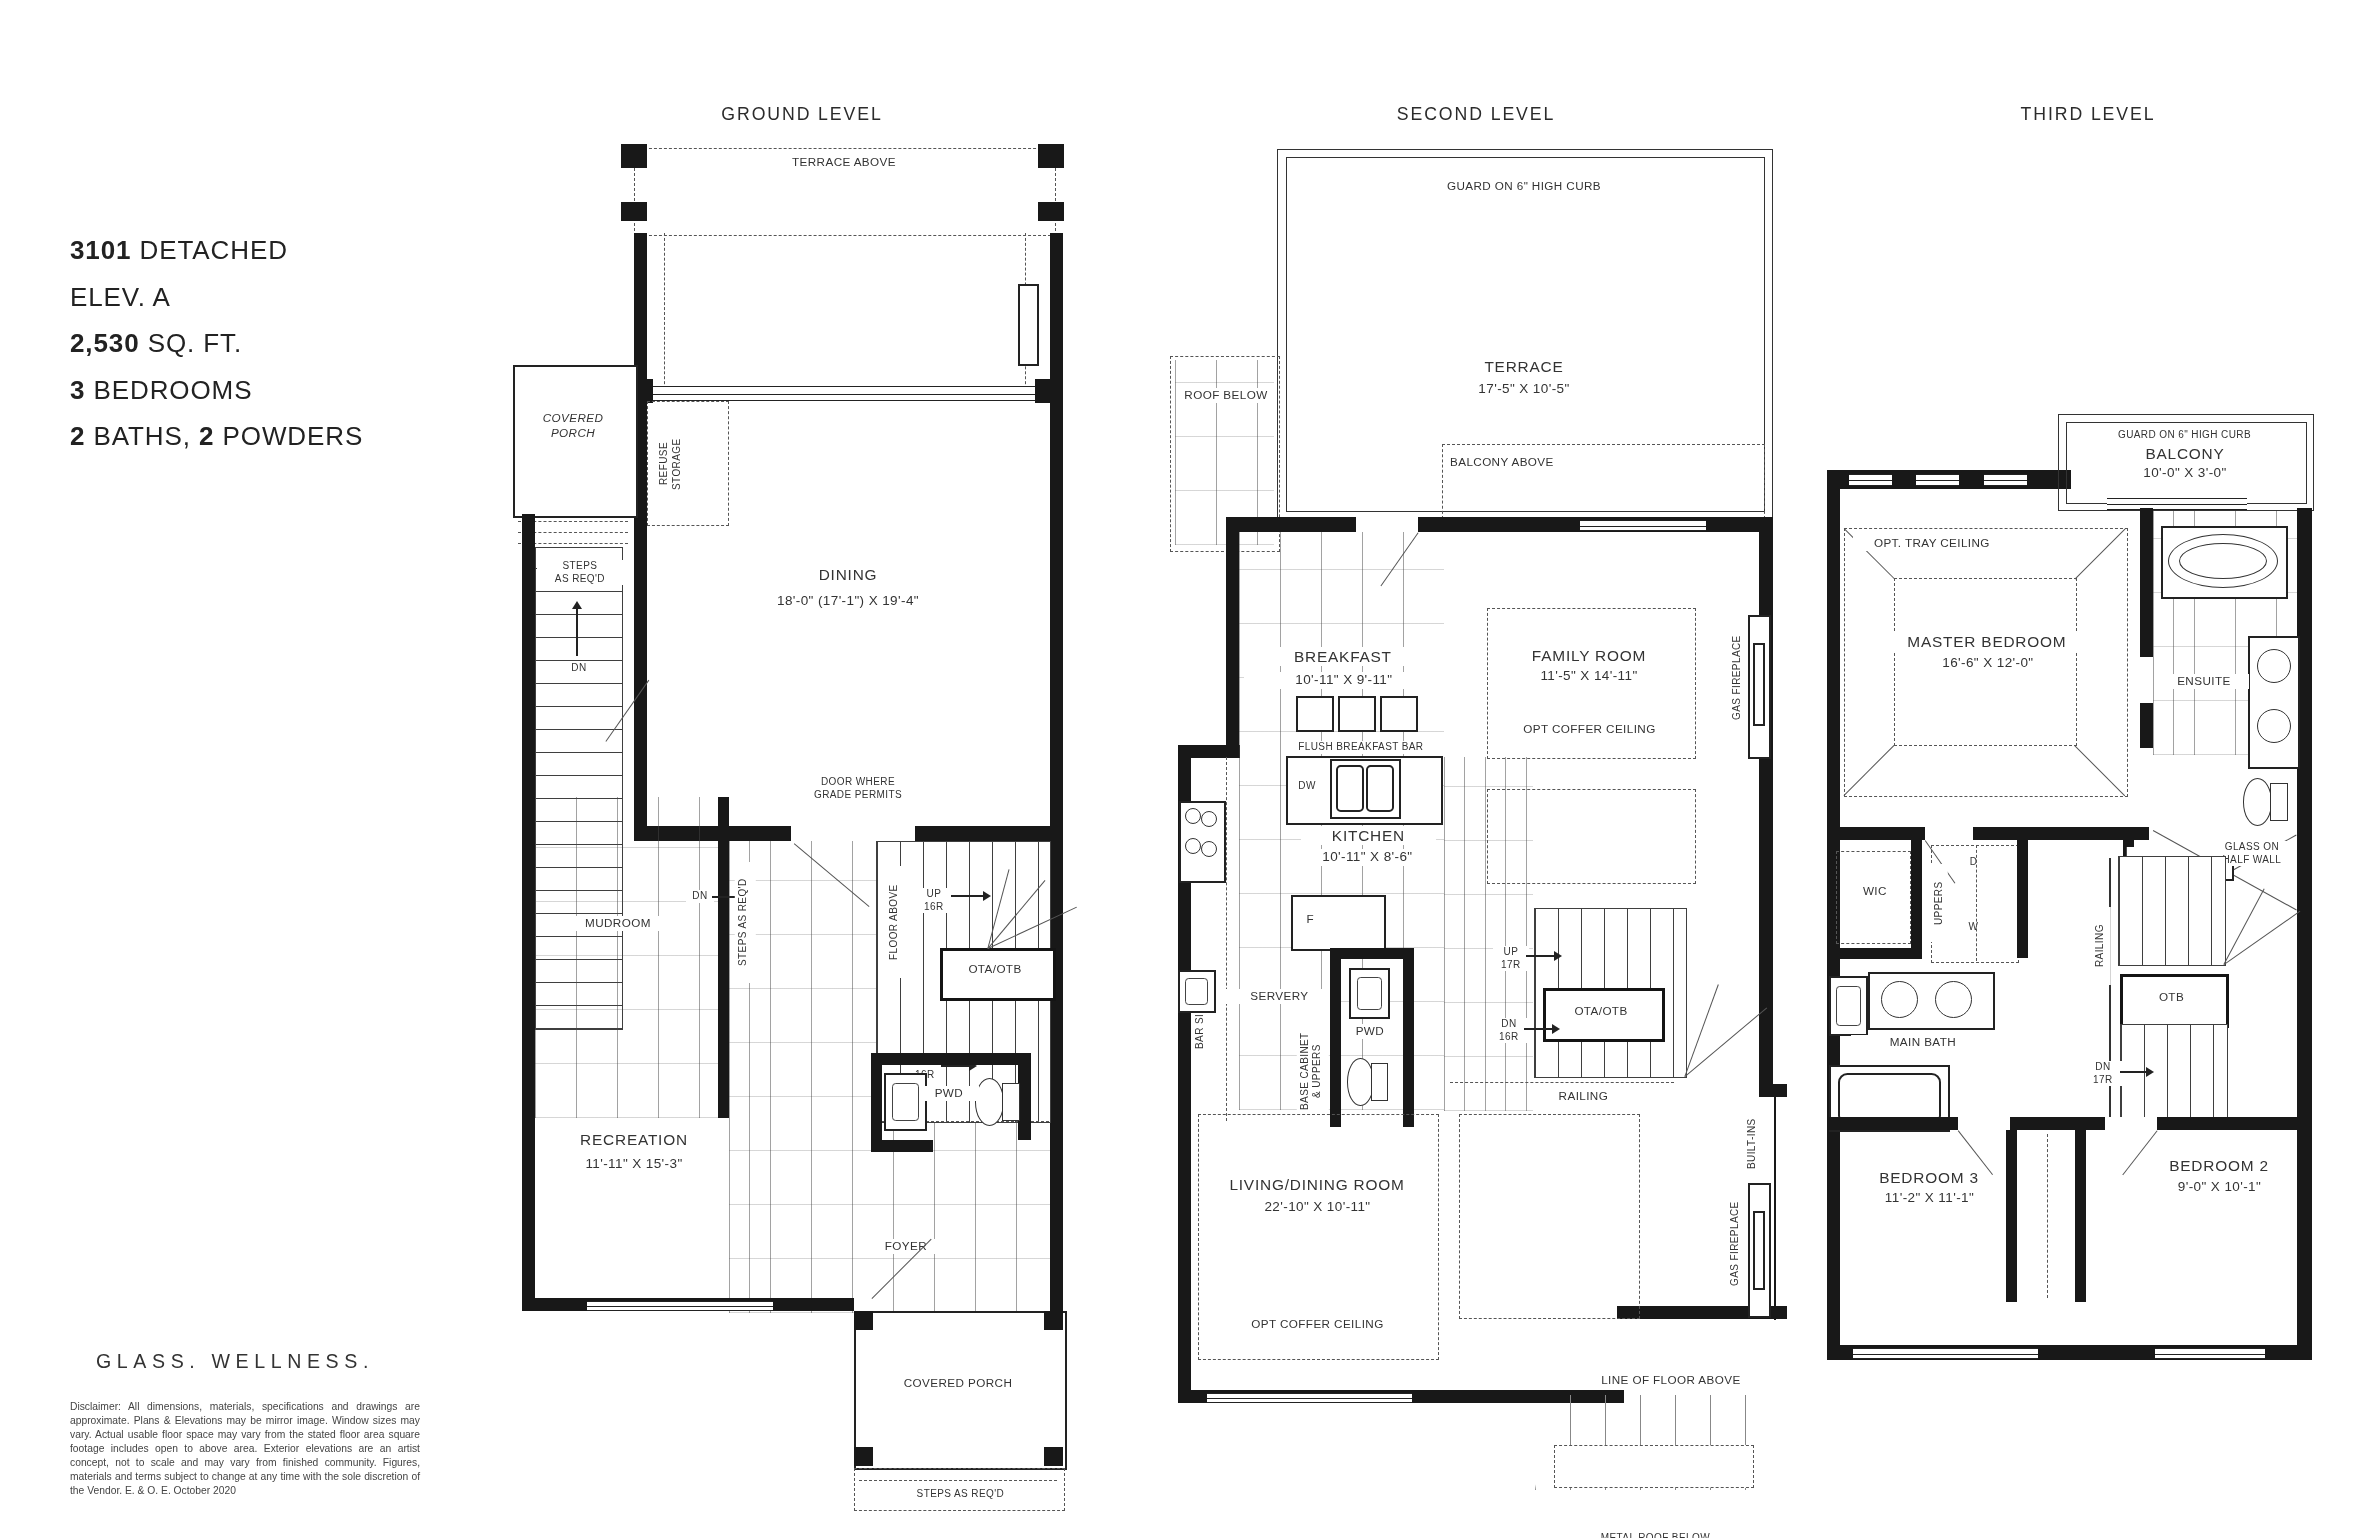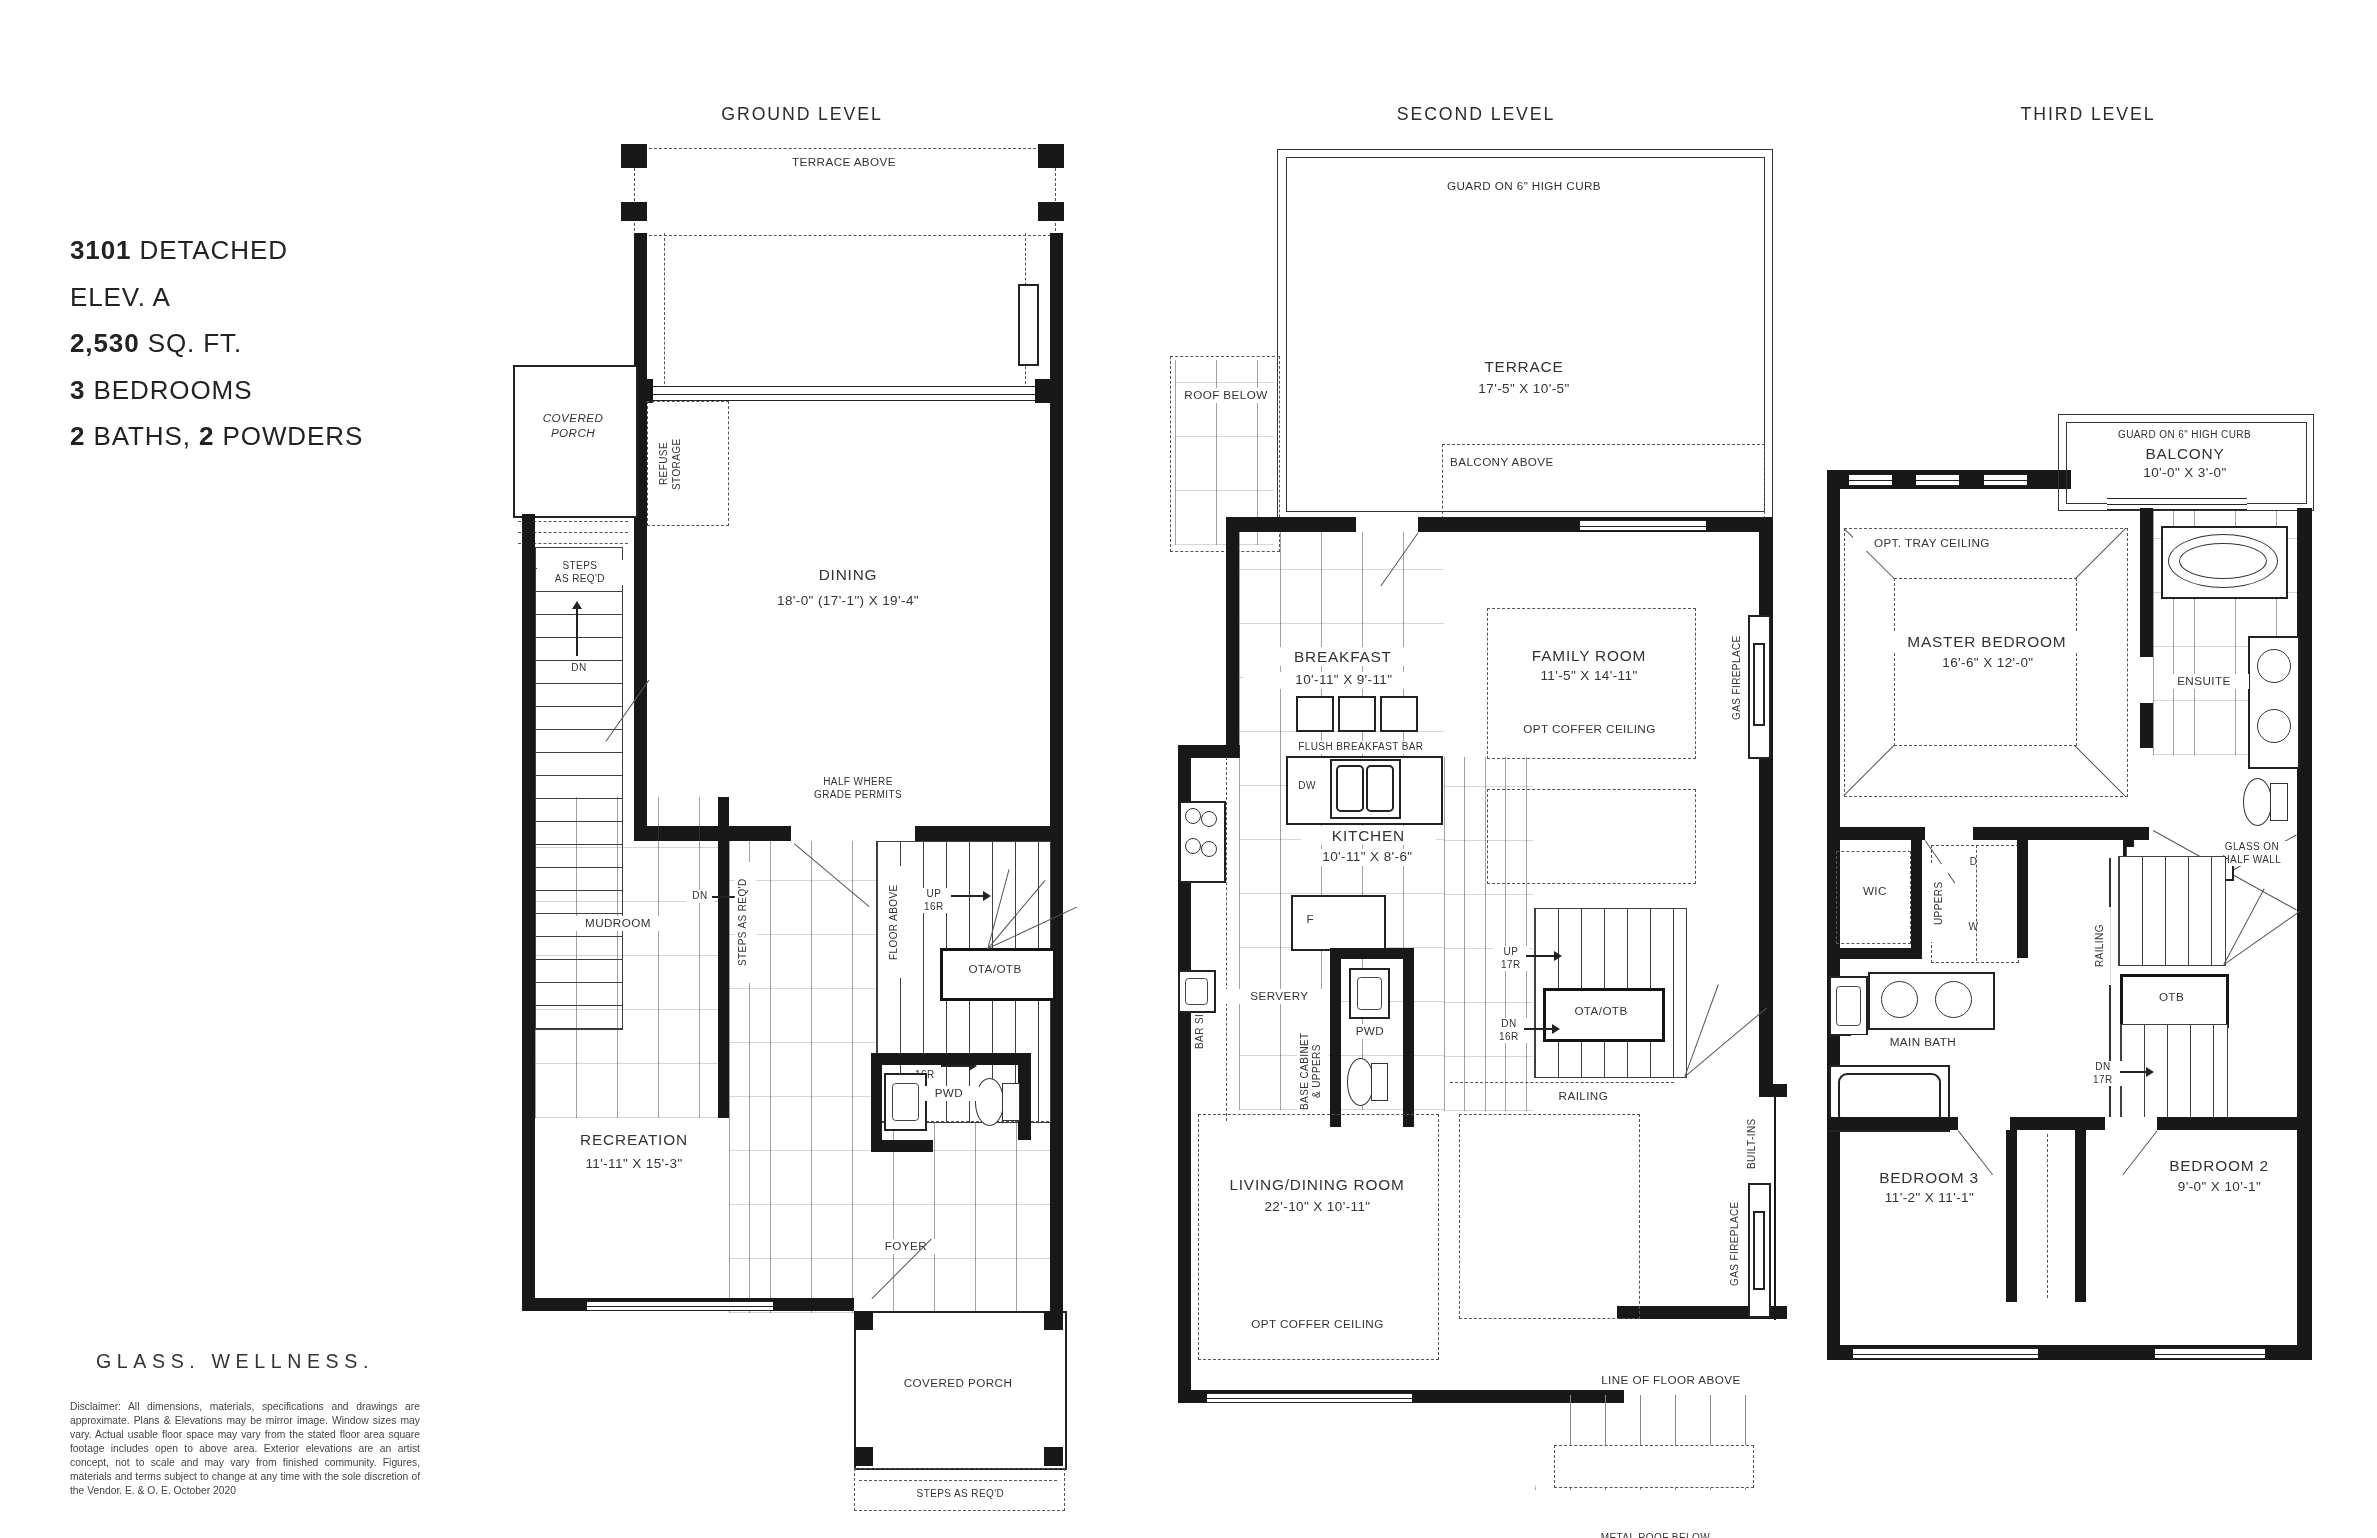--- a/index.html
+++ b/index.html
@@ -76,21 +76,21 @@
     <div class="thin" style="left:524px;top:140px;width:17px;height:78px;"></div>
     <div class="win" style="left:153px;top:242px;width:403px;height:13px;"></div>
     <div class="wall" style="left:140px;top:235px;width:18.6px;height:24px;"></div>
     <div class="wall" style="left:541px;top:235px;width:15px;height:24px;"></div>
     <div class="dash" style="left:153px;top:257px;width:80px;height:123px;"></div>
     <div class="lbl xs pre vlbl" style="left:164px;top:267px;width:34px;height:106px;">REFUSE
 STORAGE</div>
     <div class="wall" style="left:140px;top:255px;width:13px;height:436px;"></div>
     <div class="lbl nm" style="left:214px;top:421px;width:280px;">DINING</div>
     <div class="lbl dm" style="left:205px;top:449px;width:298px;">18'-0" (17'-1")  X 19'-4"</div>
-    <div class="lbl xs pre" style="left:280px;top:632px;width:168px;">HALF WHERE
+    <div class="lbl xs pre" style="left:280px;top:632px;width:168px;">DOOR WHERE
 GRADE PERMITS</div>
     <div class="wall" style="left:140px;top:682px;width:157px;height:15px;"></div>
     <div class="wall" style="left:421px;top:682px;width:147px;height:15px;"></div>
     <div class="diag" style="left:300px;top:699px;width:98px;transform:rotate(40deg);"></div>
     <div class="thin" style="left:18.6px;top:221px;width:121px;height:149px;"></div>
     <div class="lbl sm pre" style="left:20.5px;top:267px;width:117px;font-style:italic;">COVERED
 PORCH</div>
     <div class="dlh" style="left:24px;top:377px;width:110px;"></div>
     <div class="dlh" style="left:24px;top:388px;width:110px;"></div>
     <div class="dlh" style="left:24px;top:399px;width:110px;"></div>

